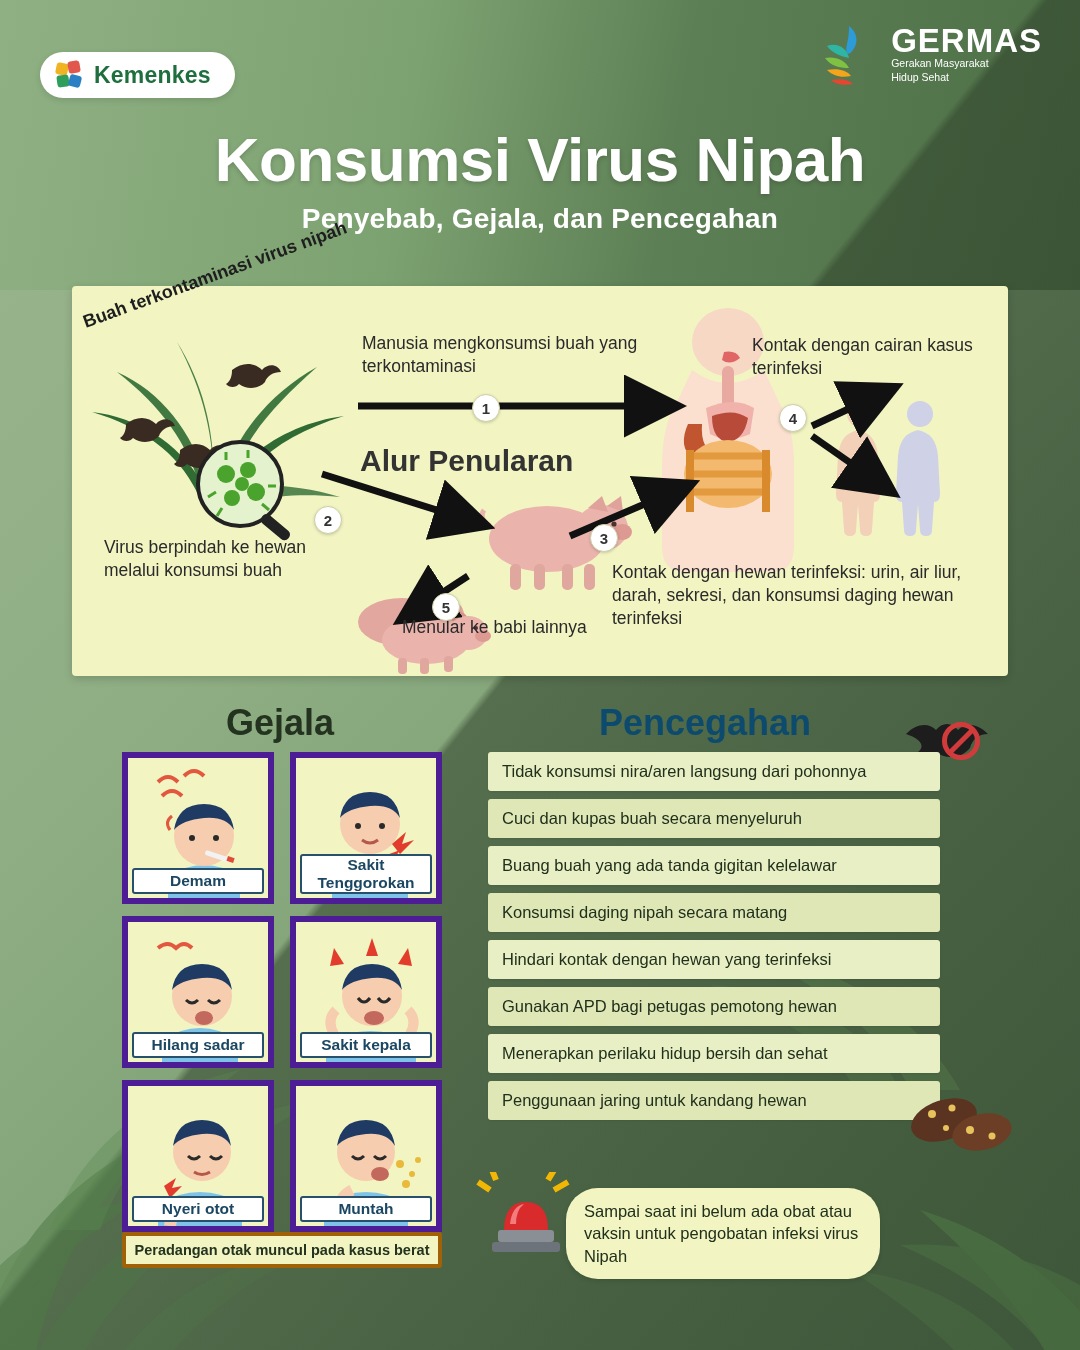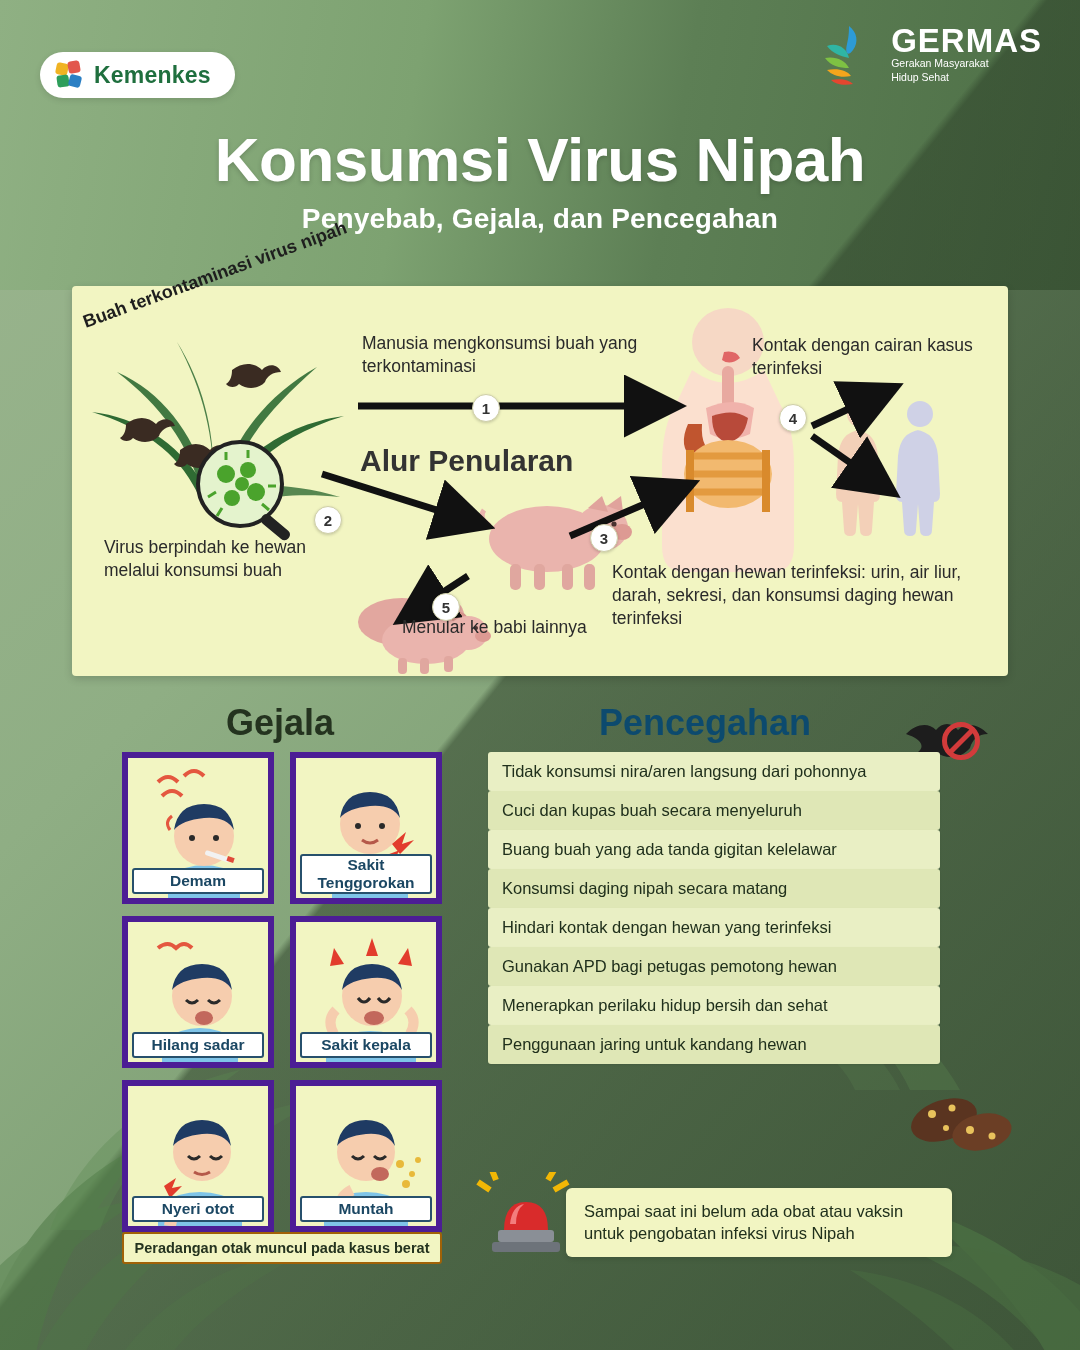--- a/index.html
+++ b/index.html
@@ -127,55 +127,55 @@
   }
   .symptom-label {
     position: absolute; left: 4px; right: 4px; bottom: 4px;
     background: #ffffff; border: 2px solid #27506c; border-radius: 3px;
     text-align: center; font-size: 15.5px; font-weight: bold; color: #1b4763;
     padding: 2px 0; line-height: 1.15;
   }
   .symptom-label.two-line { padding: 0; }
   #symptom-note {
     position: absolute; left: 122px; top: 1232px; width: 320px;
-    background: #f2f5c2; border: 2px solid #a16207; border-radius: 3px;
+    background: #f2f5c2; border: 4px solid #a16207; border-radius: 3px;
     font-size: 14.5px; font-weight: bold; color: #24331f;
     padding: 6px 8px; text-align: center;
   }
 
   
   #prevention-list {
     position: absolute; left: 488px; top: 752px; width: 452px;
   }
   .prev-item {
     background: #dfe7b6; border-radius: 3px;
     font-size: 16.5px; color: #20301c;
-    padding: 10px 14px; 
+    padding: 10px 14px; margin-bottom: 8px;
     box-shadow: 0 1px 2px rgba(0,0,0,.08);
   }
   .prev-item:nth-child(odd) { background: #e9efc4; }
 
   
   #bat-nope {
     position: absolute; right: 62px; top: 718px; width: 118px; height: 60px;
   }
   #bat-nope .ban {
     position: absolute; left: 42px; top: 4px; width: 38px; height: 38px;
     border: 5px solid #d23b3b; border-radius: 50%;
   }
   #bat-nope .ban:after {
     content: ""; position: absolute; left: -4px; top: 12px;
     width: 36px; height: 5px; background: #d23b3b; transform: rotate(-45deg);
   }
 
   
   #alarm-icon { position: absolute; left: 476px; top: 1172px; width: 100px; height: 92px; }
   #no-cure-note {
-    position: absolute; left: 566px; top: 1188px; width: 386px;
-    background: #f2f5c2; border-radius: 6px;
+    position: absolute; left: 566px; top: 1188px; width: 314px;
+    background: #f2f5c2; border-radius: 32px;
     font-size: 16.5px; color: #20301c; line-height: 1.35;
     padding: 12px 18px;
     box-shadow: 0 2px 5px rgba(0,0,0,.12);
   }
   #dates-fruit { position: absolute; right: 60px; top: 1078px; width: 120px; height: 86px; }
 </style>
 </head>
 <body>
 
 <div id="bg-base"></div>

